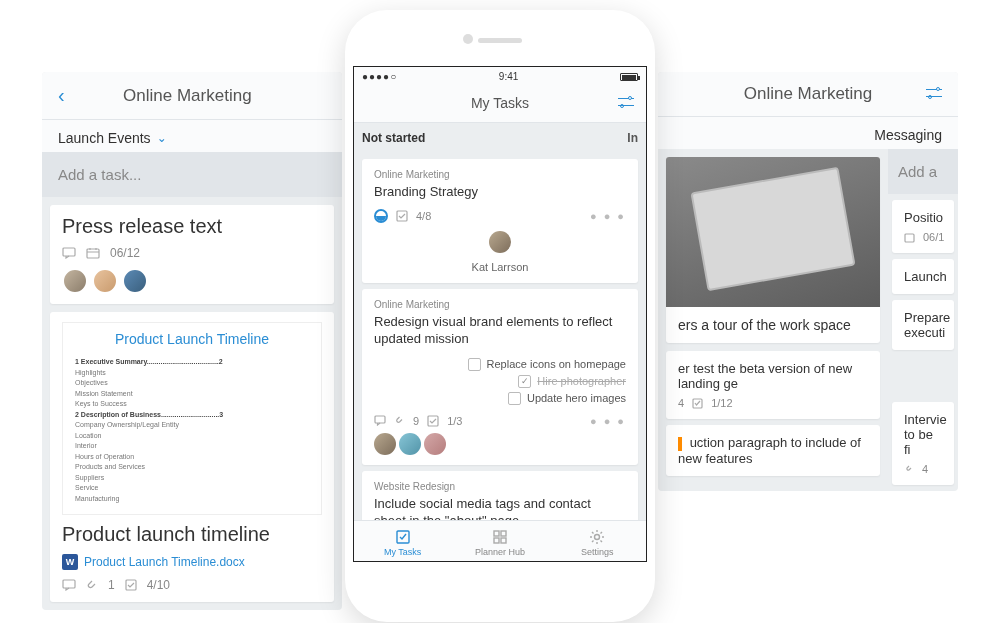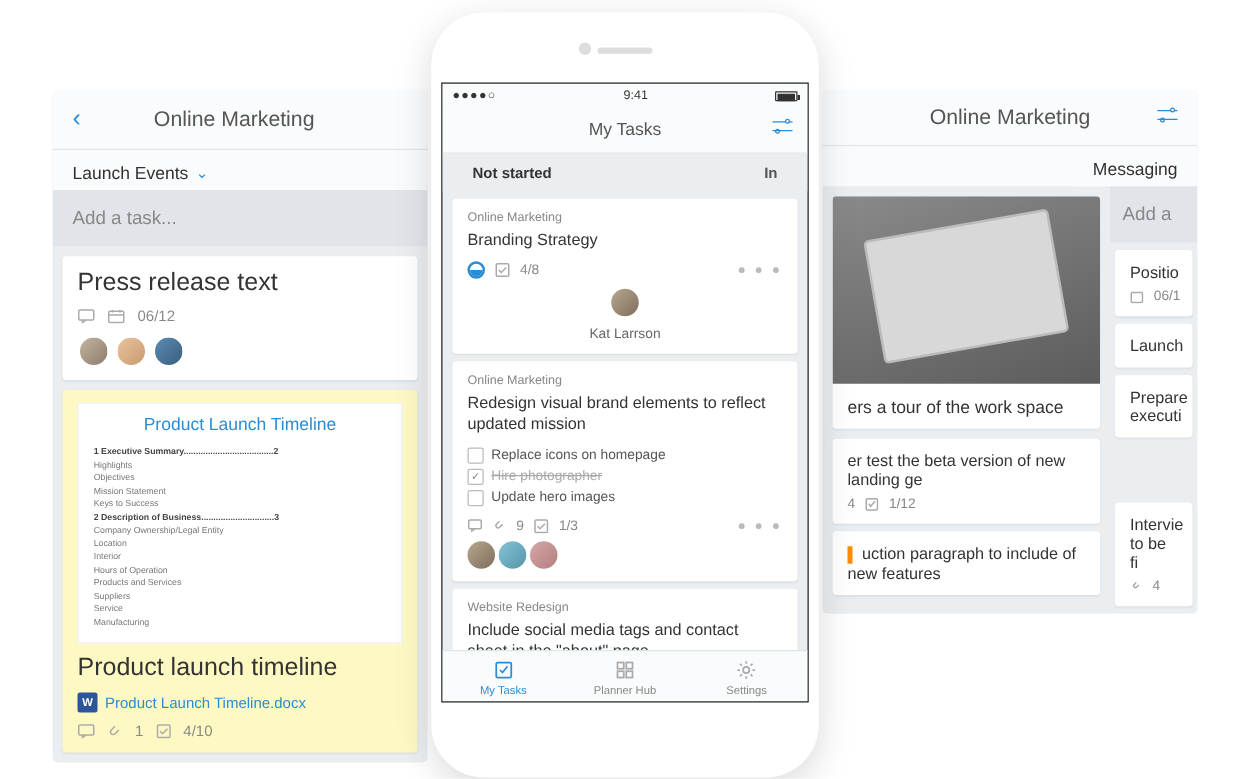--- a/index.html
+++ b/index.html
@@ -16,21 +16,21 @@
 
 .card { background: #fff; margin: 8px; border-radius: 3px; padding: 10px 12px; box-shadow: 0 1px 2px rgba(0,0,0,0.06); }
 .card-title { font-size: 20px; color: #333; margin-bottom: 8px; }
 .card-meta { display: flex; align-items: center; gap: 10px; color: #888; font-size: 12px; }
 .icon { display: inline-flex; align-items: center; justify-content: center; }
 .avatars { display: flex; gap: 4px; margin-top: 8px; }
 .avatar { width: 26px; height: 26px; border-radius: 50%; background: linear-gradient(135deg,#c4b5a0,#8b7d6b); border: 2px solid #fff; }
 .avatar.a2 { background: linear-gradient(135deg,#e8c39e,#c99b6e); }
 .avatar.a3 { background: linear-gradient(135deg,#5b8ab5,#3a5f7d); }
 
-.doc-preview { background: #fef9c3; margin: 8px; border-radius: 3px; padding: 10px 12px; box-shadow: 0 1px 2px rgba(0,0,0,0.06); }
+.doc-preview { background: #ffffff; margin: 8px; border-radius: 3px; padding: 10px 12px; box-shadow: 0 1px 2px rgba(0,0,0,0.06); }
 .doc-thumb { background: #fff; border: 1px solid #eee; padding: 8px 12px 10px; margin-bottom: 8px; }
 .doc-thumb-title { color: #2a8dd4; font-size: 14px; text-align: center; margin-bottom: 10px; }
 .toc-line { font-size: 7px; color: #777; line-height: 1.5; }
 .toc-line.bold { font-weight: 600; color: #444; }
 .file-row { display: flex; align-items: center; gap: 6px; font-size: 12px; color: #2a8dd4; margin-top: 6px; }
 .word-icon { width: 16px; height: 16px; background: #2b579a; border-radius: 2px; display: flex; align-items: center; justify-content: center; color: #fff; font-size: 9px; font-weight: bold; }
 
 
 .right-panel { position: absolute; right: 42px; top: 72px; width: 300px; background: #ebeef0; border-radius: 4px; overflow: hidden; }
 .right-header { display: flex; align-items: center; justify-content: space-between; padding: 12px 16px; background: #fafbfc; border-bottom: 1px solid #e1e5e9; }
@@ -50,37 +50,37 @@
 
 .phone { position: absolute; left: 50%; top: 10px; transform: translateX(-50%); width: 310px; height: 612px; background: #fff; border-radius: 42px; box-shadow: 0 8px 30px rgba(0,0,0,0.15); padding: 56px 8px 60px; z-index: 10; }
 .phone::before { content: ""; position: absolute; top: 28px; left: 50%; transform: translateX(-50%); width: 44px; height: 5px; background: #ddd; border-radius: 3px; }
 .phone::after { content: ""; position: absolute; top: 24px; left: 118px; width: 10px; height: 10px; background: #ddd; border-radius: 50%; }
 
 .screen { width: 100%; height: 100%; border: 1px solid #222; background: #ebeef0; display: flex; flex-direction: column; overflow: hidden; }
 .statusbar { display: flex; align-items: center; justify-content: space-between; padding: 4px 8px; background: #fafbfc; font-size: 10px; color: #333; }
 .dots { letter-spacing: 1px; }
 .screen-header { display: flex; align-items: center; justify-content: space-between; padding: 8px 12px 10px; background: #fafbfc; border-bottom: 1px solid #e1e5e9; }
 .screen-title { font-size: 14px; color: #555; margin: 0 auto; }
-.bucket-header { padding: 8px 24px; font-size: 12px; font-weight: 600; color: #333; background:#ebeef0; display:flex; justify-content:space-between; }
+.bucket-header { padding: 8px 8px; font-size: 12px; font-weight: 600; color: #333; background:#ebeef0; display:flex; justify-content:space-between; }
 .bucket-header .partial { color:#555; font-weight:600; }
 
 .task-list { flex: 1; overflow: hidden; }
 .task-card { background: #fff; margin: 6px 8px; padding: 10px 12px; border-radius: 3px; box-shadow: 0 1px 2px rgba(0,0,0,0.06); }
 .plan-name { font-size: 10px; color: #888; margin-bottom: 4px; }
 .task-title { font-size: 13px; color: #333; margin-bottom: 8px; line-height: 1.3; }
 .task-meta { display: flex; align-items: center; gap: 8px; color: #888; font-size: 11px; }
 .more { margin-left: auto; color: #bbb; letter-spacing: 2px; font-size:11px; }
 .assignee-row { display: flex; align-items: center; gap: 8px; margin-top: 8px; flex-direction: column; }
 .assignee-row .nm { font-size: 11px; color: #666; }
 .mini-avatar { width: 22px; height: 22px; border-radius: 50%; background: linear-gradient(135deg,#b8a88f,#7d6d5b); }
 .mini-avatar.b { background: linear-gradient(135deg,#87c5d6,#5294a8); }
 .mini-avatar.c { background: linear-gradient(135deg,#d4a8a8,#b57d7d); }
 
 .checklist { margin: 4px 0 8px; }
-.check-item { display: flex; align-items: center; gap: 6px; font-size: 11px; color: #555; padding: 2px 0; }
+.check-item { display: flex; align-items: center; gap: 6px; font-size: 11px; color: #555; padding: 2px 0; justify-content: flex-end; }
 .check-item.done span.lbl { text-decoration: line-through; color: #aaa; }
 .checkbox { width: 13px; height: 13px; border: 1px solid #bbb; border-radius: 2px; display: inline-flex; align-items: center; justify-content: center; font-size: 9px; color: #888; }
 .checkbox.checked::after { content: "✓"; }
 
 .avatar-strip { display: flex; gap: 3px; margin-top: 6px; }
 
 .bottom-nav { display: flex; border-top: 1px solid #e1e5e9; background: #fafbfc; }
 .nav-item { flex: 1; text-align: center; padding: 6px 0 4px; font-size: 9px; color: #888; }
 .nav-item.active { color: #2a8dd4; }
 .nav-icon { display: block; margin: 0 auto 2px; font-size: 16px; }

